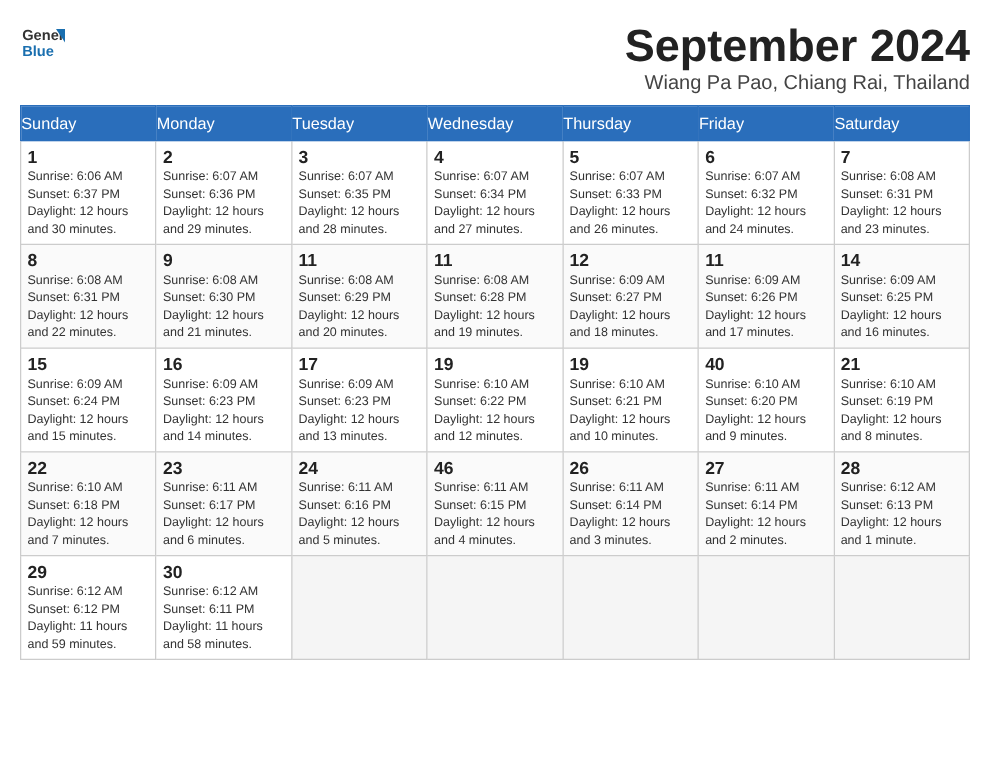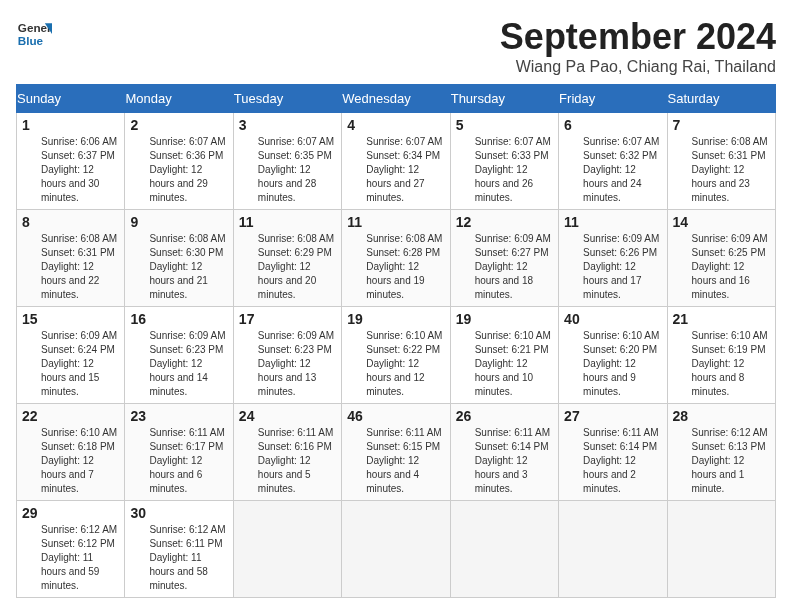--- a/index.html
+++ b/index.html
@@ -65,21 +65,20 @@
       font-size: 14px;
       font-weight: bold;
       color: #222;
       display: block;
       margin-bottom: 2px;
     }
     .day-info {
       font-size: 10px;
       color: #333;
       line-height: 1.4;
-      margin-left: 19px;
     }
     tr:nth-child(even) td:not(.empty) { background: #fafafa; }
   </style>
 </head>
 <body>
 
 <div class="header-area">
   <div class="logo">
     <svg class="logo-icon" viewBox="0 0 40 40">
       <text x="2" y="18" font-size="13" font-weight="bold" fill="#333">General</text>

